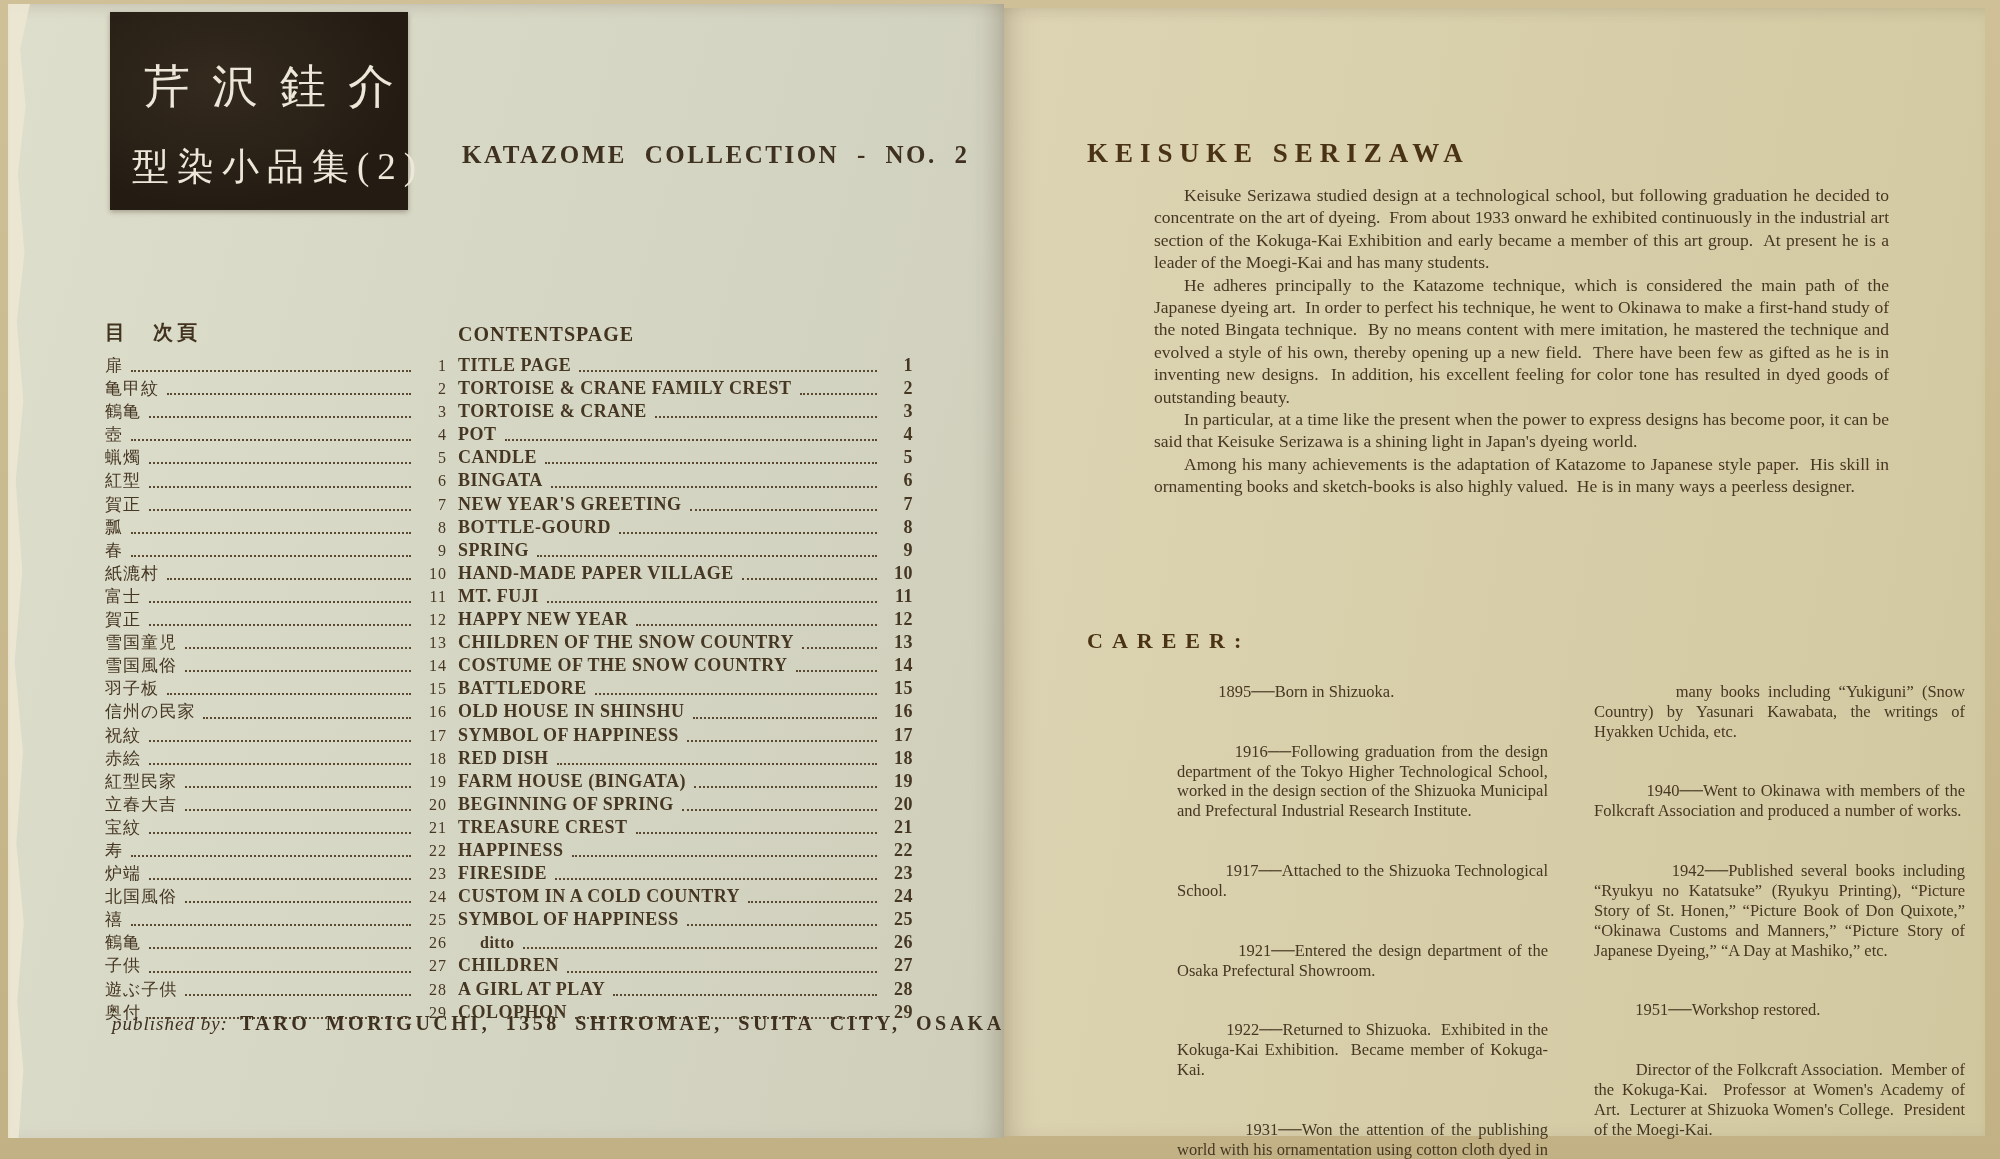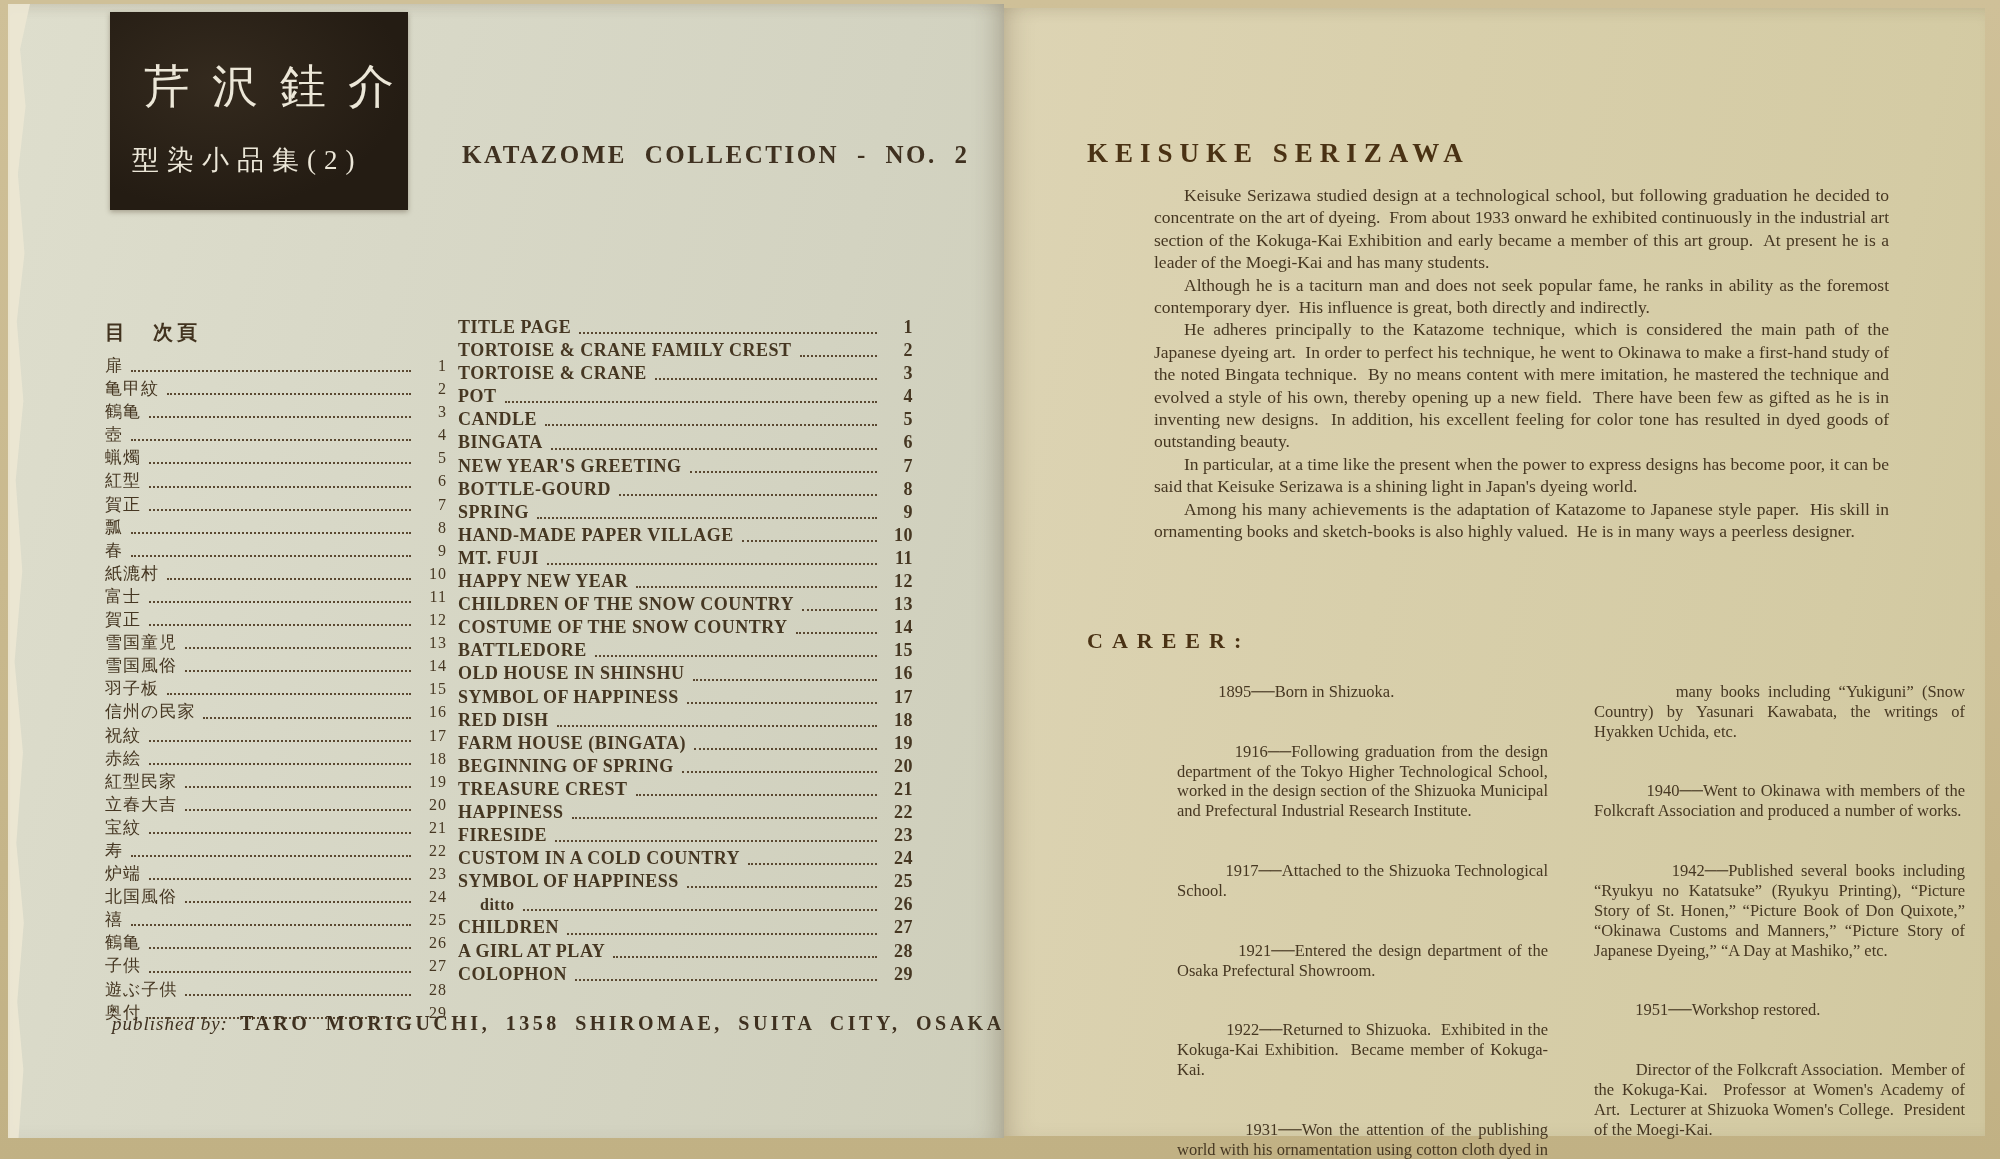--- a/index.html
+++ b/index.html
@@ -21,21 +21,21 @@
     background:#ece7d3;
     clip-path:polygon(0 0,100% 0,55% 4%,80% 9%,45% 15%,75% 22%,40% 28%,70% 35%,35% 42%,65% 50%,30% 58%,68% 66%,38% 74%,72% 81%,42% 88%,70% 94%,48% 100%,0 100%);
     opacity:.9;
   }
   .stamp{
     position:absolute; left:100px; top:8px; width:298px; height:198px;
     background:radial-gradient(ellipse at 35% 35%, #342a1e 0%, #241c13 70%);
     box-shadow: 0 2px 5px rgba(60,45,25,.35);
   }
   .stamp-line1{ position:absolute; left:26px; top:44px; font-size:46px; letter-spacing:22px; white-space:nowrap; color:#ece7d8;margin-left:8px; }
-  .stamp-line2{ position:absolute; left:22px; top:130px; font-size:27px; letter-spacing:8px; white-space:nowrap; color:#ece7d8; }
+  .stamp-line2{ position:absolute; left:22px; top:130px; font-size:37px; letter-spacing:8px; white-space:nowrap; color:#ece7d8; }
   .title-block{ position:absolute; left:452px; top:134px; color:#3f3120; }
   .title-line1{ font-size:35px; font-weight:bold; letter-spacing:4px; word-spacing:16px; white-space:nowrap; }
   .title-line2{ font-size:25px; font-weight:bold; letter-spacing:2.5px; word-spacing:9px; white-space:nowrap; margin-top:3px; }
 
   .toc{ position:absolute; top:312px; }
   .jp-toc{ left:95px;  width:342px; }
   .en-toc{ left:448px; width:455px; }
   .toc-header{ display:flex; justify-content:flex-start; align-items:flex-end; height:38px; padding-bottom:8px; font-weight:bold; color:#42331f; }
   .jp-toc .toc-header{ font-size:20px; letter-spacing:4px; }
   .en-toc .toc-header{ font-size:20px; letter-spacing:1px; }
@@ -233,20 +233,24 @@
         </li>
         <li class="toc-row">
           <span class="toc-label">奥付</span>
           <span class="leader"></span>
           <span class="toc-num">29</span>
         </li>
       </ul>
   </div>
 
   <div class="toc en-toc">
+    <div class="toc-header">
+      <span>CONTENTS</span>
+      <span>PAGE</span>
+    </div>
     <ul class="toc-list">
 
     <li class="toc-row">
           <span class="toc-label">TITLE PAGE</span>
           <span class="leader"></span>
           <span class="toc-num">1</span>
         </li>
         <li class="toc-row">
           <span class="toc-label">TORTOISE &amp; CRANE FAMILY CREST</span>
           <span class="leader"></span>
@@ -393,21 +397,20 @@
   <div class="publisher">
     <span class="prefix">published by:</span><span class="text">TARO MORIGUCHI, 1358 SHIROMAE, SUITA CITY, OSAKA, JAPAN</span>
   </div>
 </div>
 
 <div class="page-right">
   <div class="r-heading">KEISUKE SERIZAWA</div>
 
   <div class="bio">
     <p>Keisuke Serizawa studied design at a technological school, but following graduation he decided to concentrate on the art of dyeing.  From about 1933 onward he exhibited continuously in the industrial art section of the Kokuga-Kai Exhibition and early became a member of this art group.  At present he is a leader of the Moegi-Kai and has many students.</p>
-    <p>Although he is a taciturn man and does not seek popular fame, he ranks in ability as the foremost contemporary dyer.  His influence is great, both directly and indirectly.</p>
     <p>He adheres principally to the Katazome technique, which is considered the main path of the Japanese dyeing art.  In order to perfect his technique, he went to Okinawa to make a first-hand study of the noted Bingata technique.  By no means content with mere imitation, he mastered the technique and evolved a style of his own, thereby opening up a new field.  There have been few as gifted as he is in inventing new designs.  In addition, his excellent feeling for color tone has resulted in dyed goods of outstanding beauty.</p>
     <p>In particular, at a time like the present when the power to express designs has become poor, it can be said that Keisuke Serizawa is a shining light in Japan's dyeing world.</p>
     <p>Among his many achievements is the adaptation of Katazome to Japanese style paper.  His skill in ornamenting books and sketch-books is also highly valued.  He is in many ways a peerless designer.</p>
   </div>
 
   <div class="career-heading">CAREER:</div>
 
   <div class="career-cols">
     <div class="career-col">
 

